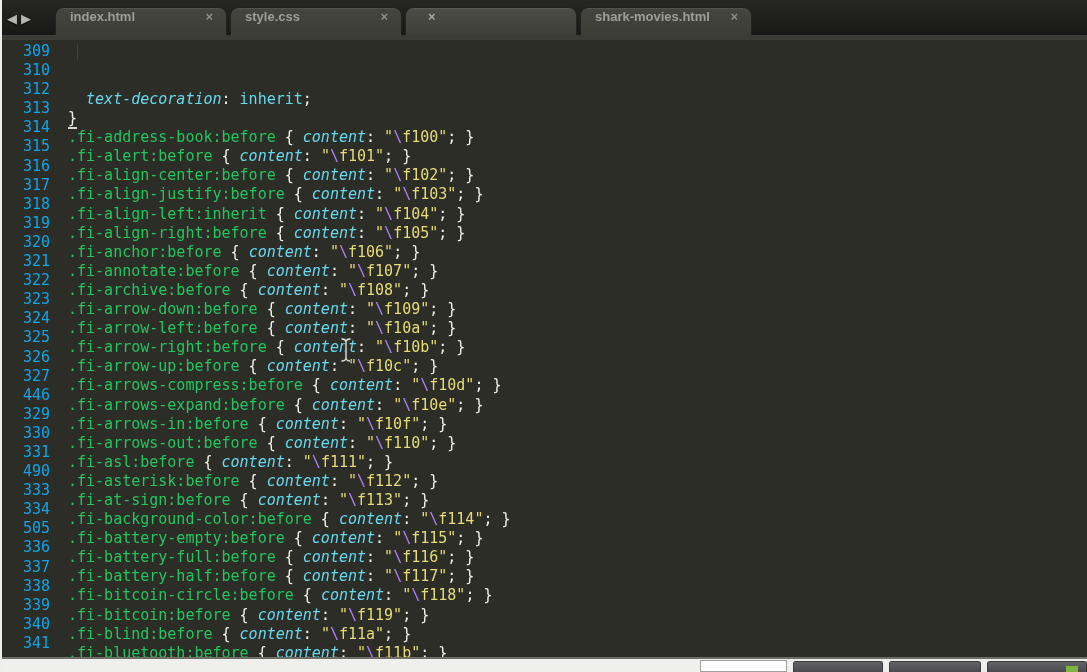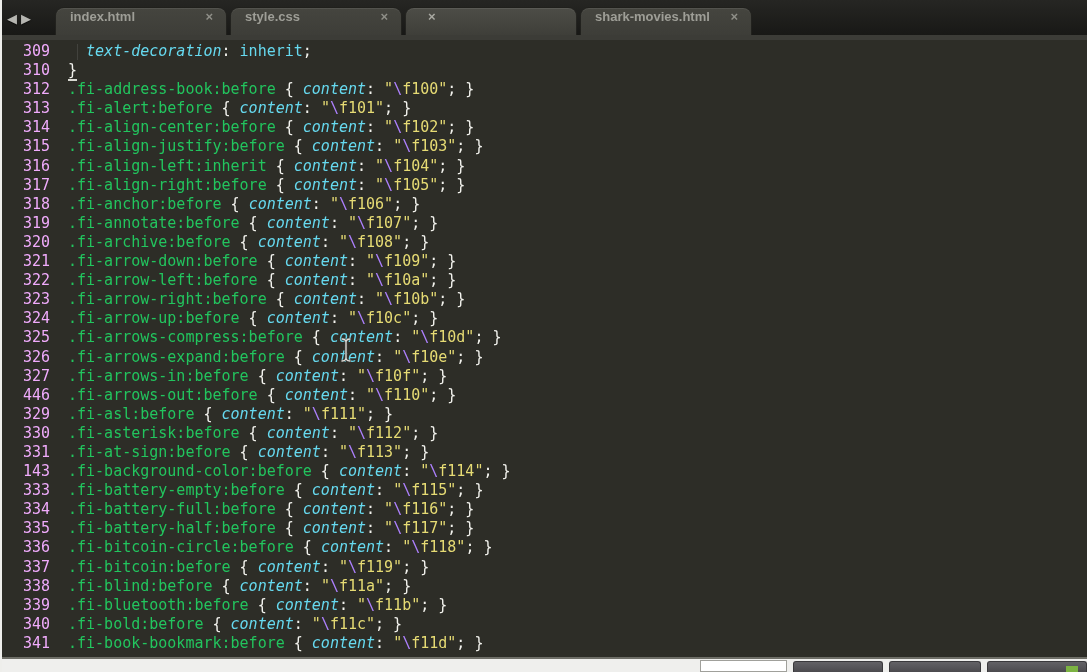--- a/index.html
+++ b/index.html
@@ -21,22 +21,22 @@
     display:flex;align-items:center;justify-content:space-between;
     padding:0 13px 16px 14px;font-size:13px;font-weight:bold;color:#9e9e97;cursor:default;}
   .tab.active{background:linear-gradient(#4d4d47,#3c3c37);color:#f3f3ee;}
   .tab .close{font-size:13px;font-weight:bold;color:#8f8f88;padding-left:8px;}
   .tab.active .close{color:#a9a9a2;}
   
   .code-area{position:absolute;top:40px;left:0;width:1087px;height:618px;overflow:hidden;
     font-family:"DejaVu Sans Mono",monospace;font-size:15px;line-height:19.1px;
     padding-top:2px;box-sizing:border-box;background:#2d2d27;}
   .row{display:flex;white-space:pre;height:19.1px;}
-  .num{width:50px;flex:none;text-align:right;color:#f0abfc;}
-  .code{padding-left:18px;}
+  .num{width:50px;flex:none;text-align:right;color:#0ea5e9;}
+  .code{padding-left:18px;margin-top:48px;}
   .green{color:#22c55e}
   .cyan{color:#66d9ef}
   .cyani{color:#66d9ef;font-style:italic}
   .yellow{color:#e6db74}
   .purple{color:#ae81ff}
   .white{color:#f3f3ee}
   .brace-underline{border-bottom:2px solid #d8d8d2;}
   .indent-guide{position:absolute;left:77px;top:44px;width:1px;height:16px;
     background:rgba(255,255,255,.10);}
   
@@ -102,24 +102,24 @@
     <div class="row"><span class="num">322</span><span class="code"><span class="green">.fi-arrow-left:before</span><span class="white"> { </span><span class="cyani">content</span><span class="white">: </span><span class="yellow">"</span><span class="purple">\</span><span class="yellow">f10a"</span><span class="white">; }</span></span></div>
     <div class="row"><span class="num">323</span><span class="code"><span class="green">.fi-arrow-right:before</span><span class="white"> { </span><span class="cyani">content</span><span class="white">: </span><span class="yellow">"</span><span class="purple">\</span><span class="yellow">f10b"</span><span class="white">; }</span></span></div>
     <div class="row"><span class="num">324</span><span class="code"><span class="green">.fi-arrow-up:before</span><span class="white"> { </span><span class="cyani">content</span><span class="white">: </span><span class="yellow">"</span><span class="purple">\</span><span class="yellow">f10c"</span><span class="white">; }</span></span></div>
     <div class="row"><span class="num">325</span><span class="code"><span class="green">.fi-arrows-compress:before</span><span class="white"> { </span><span class="cyani">content</span><span class="white">: </span><span class="yellow">"</span><span class="purple">\</span><span class="yellow">f10d"</span><span class="white">; }</span></span></div>
     <div class="row"><span class="num">326</span><span class="code"><span class="green">.fi-arrows-expand:before</span><span class="white"> { </span><span class="cyani">content</span><span class="white">: </span><span class="yellow">"</span><span class="purple">\</span><span class="yellow">f10e"</span><span class="white">; }</span></span></div>
     <div class="row"><span class="num">327</span><span class="code"><span class="green">.fi-arrows-in:before</span><span class="white"> { </span><span class="cyani">content</span><span class="white">: </span><span class="yellow">"</span><span class="purple">\</span><span class="yellow">f10f"</span><span class="white">; }</span></span></div>
     <div class="row"><span class="num">446</span><span class="code"><span class="green">.fi-arrows-out:before</span><span class="white"> { </span><span class="cyani">content</span><span class="white">: </span><span class="yellow">"</span><span class="purple">\</span><span class="yellow">f110"</span><span class="white">; }</span></span></div>
     <div class="row"><span class="num">329</span><span class="code"><span class="green">.fi-asl:before</span><span class="white"> { </span><span class="cyani">content</span><span class="white">: </span><span class="yellow">"</span><span class="purple">\</span><span class="yellow">f111"</span><span class="white">; }</span></span></div>
     <div class="row"><span class="num">330</span><span class="code"><span class="green">.fi-asterisk:before</span><span class="white"> { </span><span class="cyani">content</span><span class="white">: </span><span class="yellow">"</span><span class="purple">\</span><span class="yellow">f112"</span><span class="white">; }</span></span></div>
     <div class="row"><span class="num">331</span><span class="code"><span class="green">.fi-at-sign:before</span><span class="white"> { </span><span class="cyani">content</span><span class="white">: </span><span class="yellow">"</span><span class="purple">\</span><span class="yellow">f113"</span><span class="white">; }</span></span></div>
-    <div class="row"><span class="num">143</span><span class="code"><span class="green">.fi-background-color:before</span><span class="white"> { </span><span class="cyani">content</span><span class="white">: </span><span class="yellow">"</span><span class="purple">\</span><span class="yellow">f114"</span><span class="white">; }</span></span></div>
+    <div class="row"><span class="num">490</span><span class="code"><span class="green">.fi-background-color:before</span><span class="white"> { </span><span class="cyani">content</span><span class="white">: </span><span class="yellow">"</span><span class="purple">\</span><span class="yellow">f114"</span><span class="white">; }</span></span></div>
     <div class="row"><span class="num">333</span><span class="code"><span class="green">.fi-battery-empty:before</span><span class="white"> { </span><span class="cyani">content</span><span class="white">: </span><span class="yellow">"</span><span class="purple">\</span><span class="yellow">f115"</span><span class="white">; }</span></span></div>
     <div class="row"><span class="num">334</span><span class="code"><span class="green">.fi-battery-full:before</span><span class="white"> { </span><span class="cyani">content</span><span class="white">: </span><span class="yellow">"</span><span class="purple">\</span><span class="yellow">f116"</span><span class="white">; }</span></span></div>
-    <div class="row"><span class="num">335</span><span class="code"><span class="green">.fi-battery-half:before</span><span class="white"> { </span><span class="cyani">content</span><span class="white">: </span><span class="yellow">"</span><span class="purple">\</span><span class="yellow">f117"</span><span class="white">; }</span></span></div>
+    <div class="row"><span class="num">505</span><span class="code"><span class="green">.fi-battery-half:before</span><span class="white"> { </span><span class="cyani">content</span><span class="white">: </span><span class="yellow">"</span><span class="purple">\</span><span class="yellow">f117"</span><span class="white">; }</span></span></div>
     <div class="row"><span class="num">336</span><span class="code"><span class="green">.fi-bitcoin-circle:before</span><span class="white"> { </span><span class="cyani">content</span><span class="white">: </span><span class="yellow">"</span><span class="purple">\</span><span class="yellow">f118"</span><span class="white">; }</span></span></div>
     <div class="row"><span class="num">337</span><span class="code"><span class="green">.fi-bitcoin:before</span><span class="white"> { </span><span class="cyani">content</span><span class="white">: </span><span class="yellow">"</span><span class="purple">\</span><span class="yellow">f119"</span><span class="white">; }</span></span></div>
     <div class="row"><span class="num">338</span><span class="code"><span class="green">.fi-blind:before</span><span class="white"> { </span><span class="cyani">content</span><span class="white">: </span><span class="yellow">"</span><span class="purple">\</span><span class="yellow">f11a"</span><span class="white">; }</span></span></div>
     <div class="row"><span class="num">339</span><span class="code"><span class="green">.fi-bluetooth:before</span><span class="white"> { </span><span class="cyani">content</span><span class="white">: </span><span class="yellow">"</span><span class="purple">\</span><span class="yellow">f11b"</span><span class="white">; }</span></span></div>
     <div class="row"><span class="num">340</span><span class="code"><span class="green">.fi-bold:before</span><span class="white"> { </span><span class="cyani">content</span><span class="white">: </span><span class="yellow">"</span><span class="purple">\</span><span class="yellow">f11c"</span><span class="white">; }</span></span></div>
     <div class="row"><span class="num">341</span><span class="code"><span class="green">.fi-book-bookmark:before</span><span class="white"> { </span><span class="cyani">content</span><span class="white">: </span><span class="yellow">"</span><span class="purple">\</span><span class="yellow">f11d"</span><span class="white">; }</span></span></div>
   </div>
 <div class="indent-guide"></div>
 
 <div class="bottom-strip"></div>

